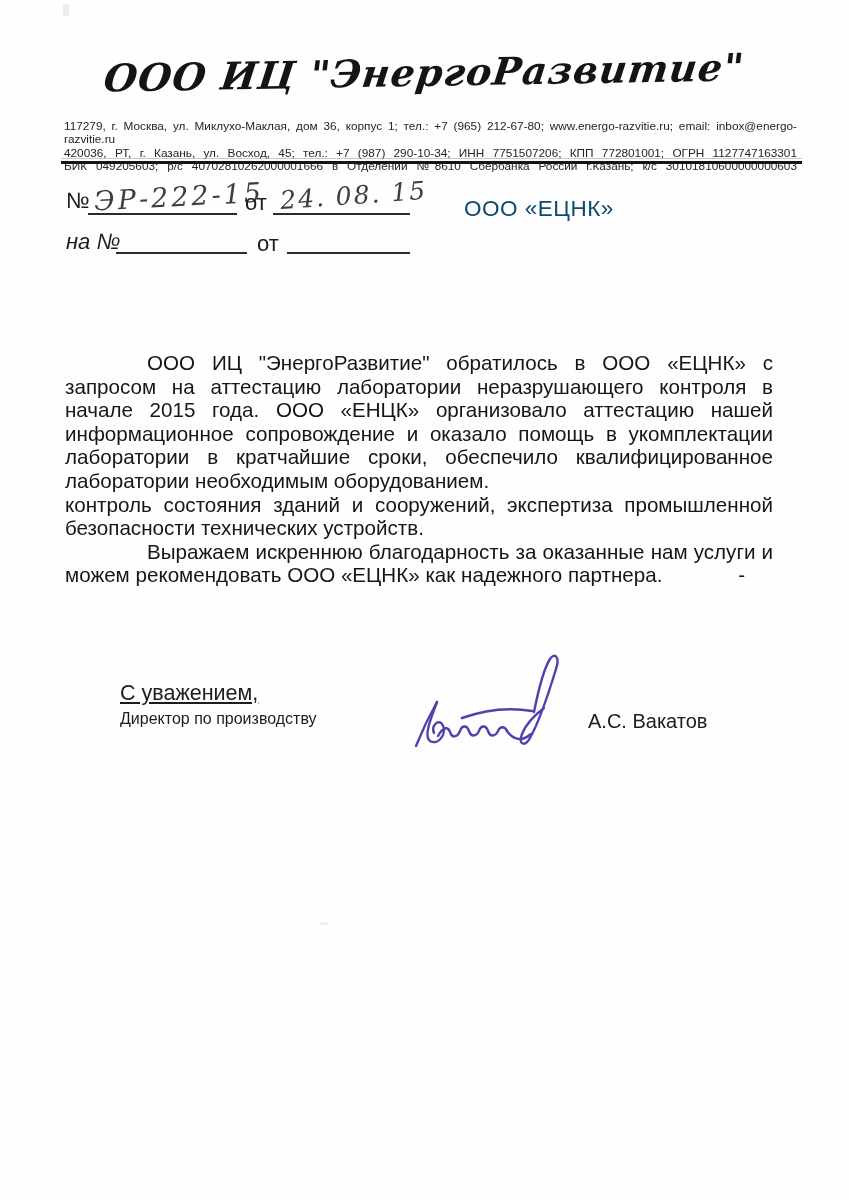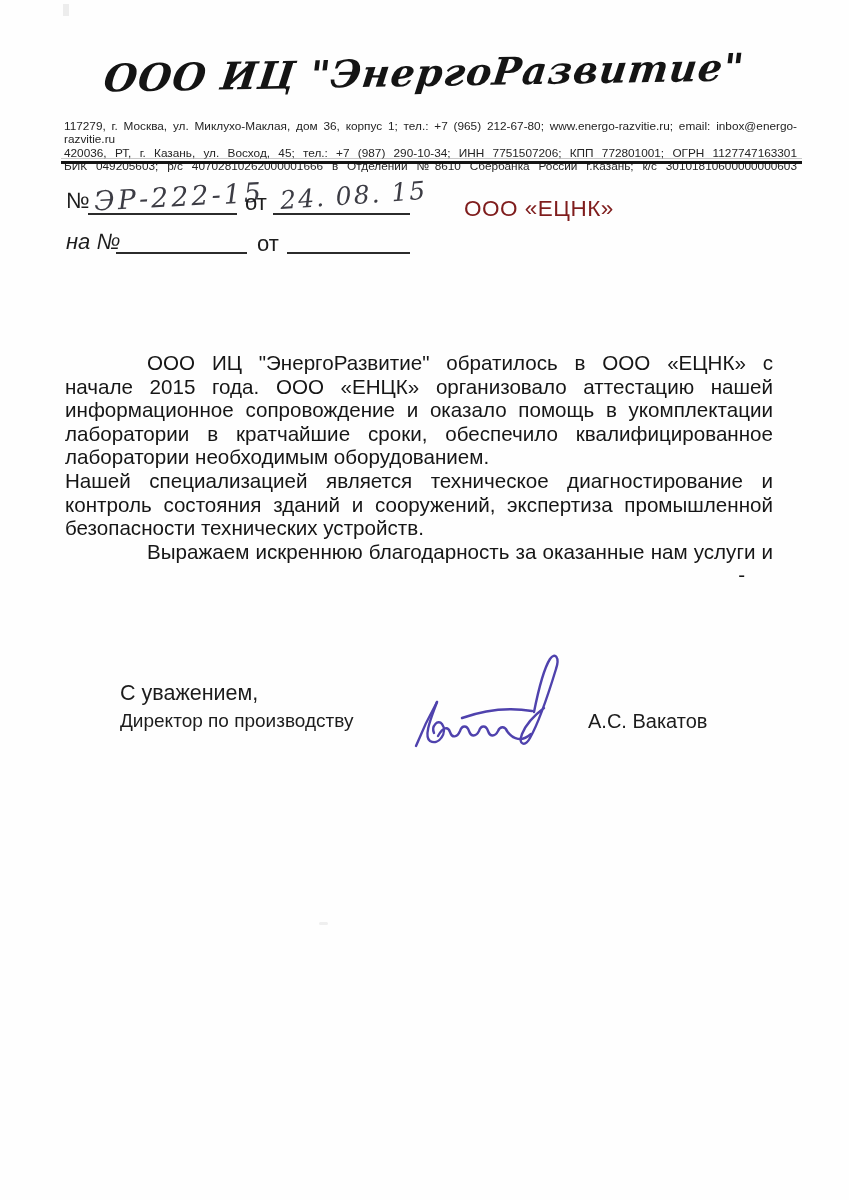--- a/index.html
+++ b/index.html
@@ -63,40 +63,40 @@
     color: #3c3c44;
     white-space: nowrap;
   }
   .hand-num  { font-size: 27px; letter-spacing: 3px; transform: rotate(-3deg); }
   .hand-date { font-size: 25px; letter-spacing: 2px; transform: rotate(-4deg); }
   .recipient {
     position: absolute;
     top: 196px; left: 464px;
     font-size: 22.5px;
     letter-spacing: .5px;
-    color: #7f1d1d;
+    color: #0c4a6e;
   }
 
   
   .body-block {
     position: absolute;
     top: 351px; left: 65px;
     width: 708px;
     font-size: 20.6px;
     line-height: 23.6px;
     color: #161616;
   }
   .bl { position: relative; white-space: normal; }
   .j  { text-align: justify; text-align-last: justify; }
   .ind { text-indent: 82px; }
   .dash { position: absolute; right: 28px; top: 0; }
 
   
-  .closing-salutation { position: absolute; top: 681px; left: 120px; font-size: 21.5px; }
-  .closing-position   { position: absolute; top: 710px; left: 120px; font-size: 19px; text-align: center; }
+  .closing-salutation { position: absolute; top: 681px; left: 120px; font-size: 21.5px; text-decoration: underline; }
+  .closing-position   { position: absolute; top: 710px; left: 120px; font-size: 16px; text-align: center; }
   .signer-name        { position: absolute; top: 710px; left: 588px; font-size: 20px; }
   .sig { position: absolute; top: 650px; left: 410px; }
 
   
   .speck-a { position: absolute; top: 4px; left: 63px; width: 6px; height: 12px; background: #ededed; }
   .speck-b { position: absolute; top: 922px; left: 319px; width: 9px; height: 3px; background: #efefef; border-radius: 2px; }
 </style>
 </head>
 <body>
 
@@ -125,29 +125,30 @@
   <span class="hand hand-date" style="top:181px; left:280px;">24. 08. 15</span>
   <span class="recipient">ООО «ЕЦНК»</span>
 
   <span class="ref-label" style="top:229px; left:66px;font-style:italic;">на №</span>
   <div class="uline" style="top:252px; left:116px; width:131px;"></div>
   <span class="ref-label" style="top:231px; left:257px;">от</span>
   <div class="uline" style="top:252px; left:287px; width:123px;"></div>
 
   <div class="body-block">
     <div class="bl j ind">ООО ИЦ "ЭнергоРазвитие" обратилось в ООО «ЕЦНК» с</div>
+    <div class="bl j">запросом на аттестацию лаборатории неразрушающего контроля в</div>
     <div class="bl j">начале 2015 года. ООО «ЕНЦК» организовало аттестацию нашей</div>
     <div class="bl j">информационное сопровождение и оказало помощь в укомплектации</div>
     <div class="bl j">лаборатории в кратчайшие сроки, обеспечило квалифицированное</div>
     <div class="bl">лаборатории необходимым оборудованием.</div>
-    <div class="bl j">Нашей специализацией является техническое диагностирование и</div>
     <div class="bl j">контроль состояния зданий и сооружений, экспертиза промышленной</div>
     <div class="bl">безопасности технических устройств.</div>
     <div class="bl j ind">Выражаем искреннюю благодарность за оказанные нам услуги и</div>
     <div class="bl">
+      <span>можем рекомендовать ООО «ЕЦНК» как надежного партнера.</span>
       <span class="dash">-</span>
     </div>
   </div>
 
   <div class="closing-salutation">С уважением,</div>
   <div class="closing-position">Директор по производству</div>
   <div class="signer-name">А.С. Вакатов</div>
 
   <svg class="sig" width="166" height="106" viewBox="0 0 166 106">
     <g fill="none" stroke="#4f42ad" stroke-width="2.4" stroke-linecap="round" stroke-linejoin="round">

